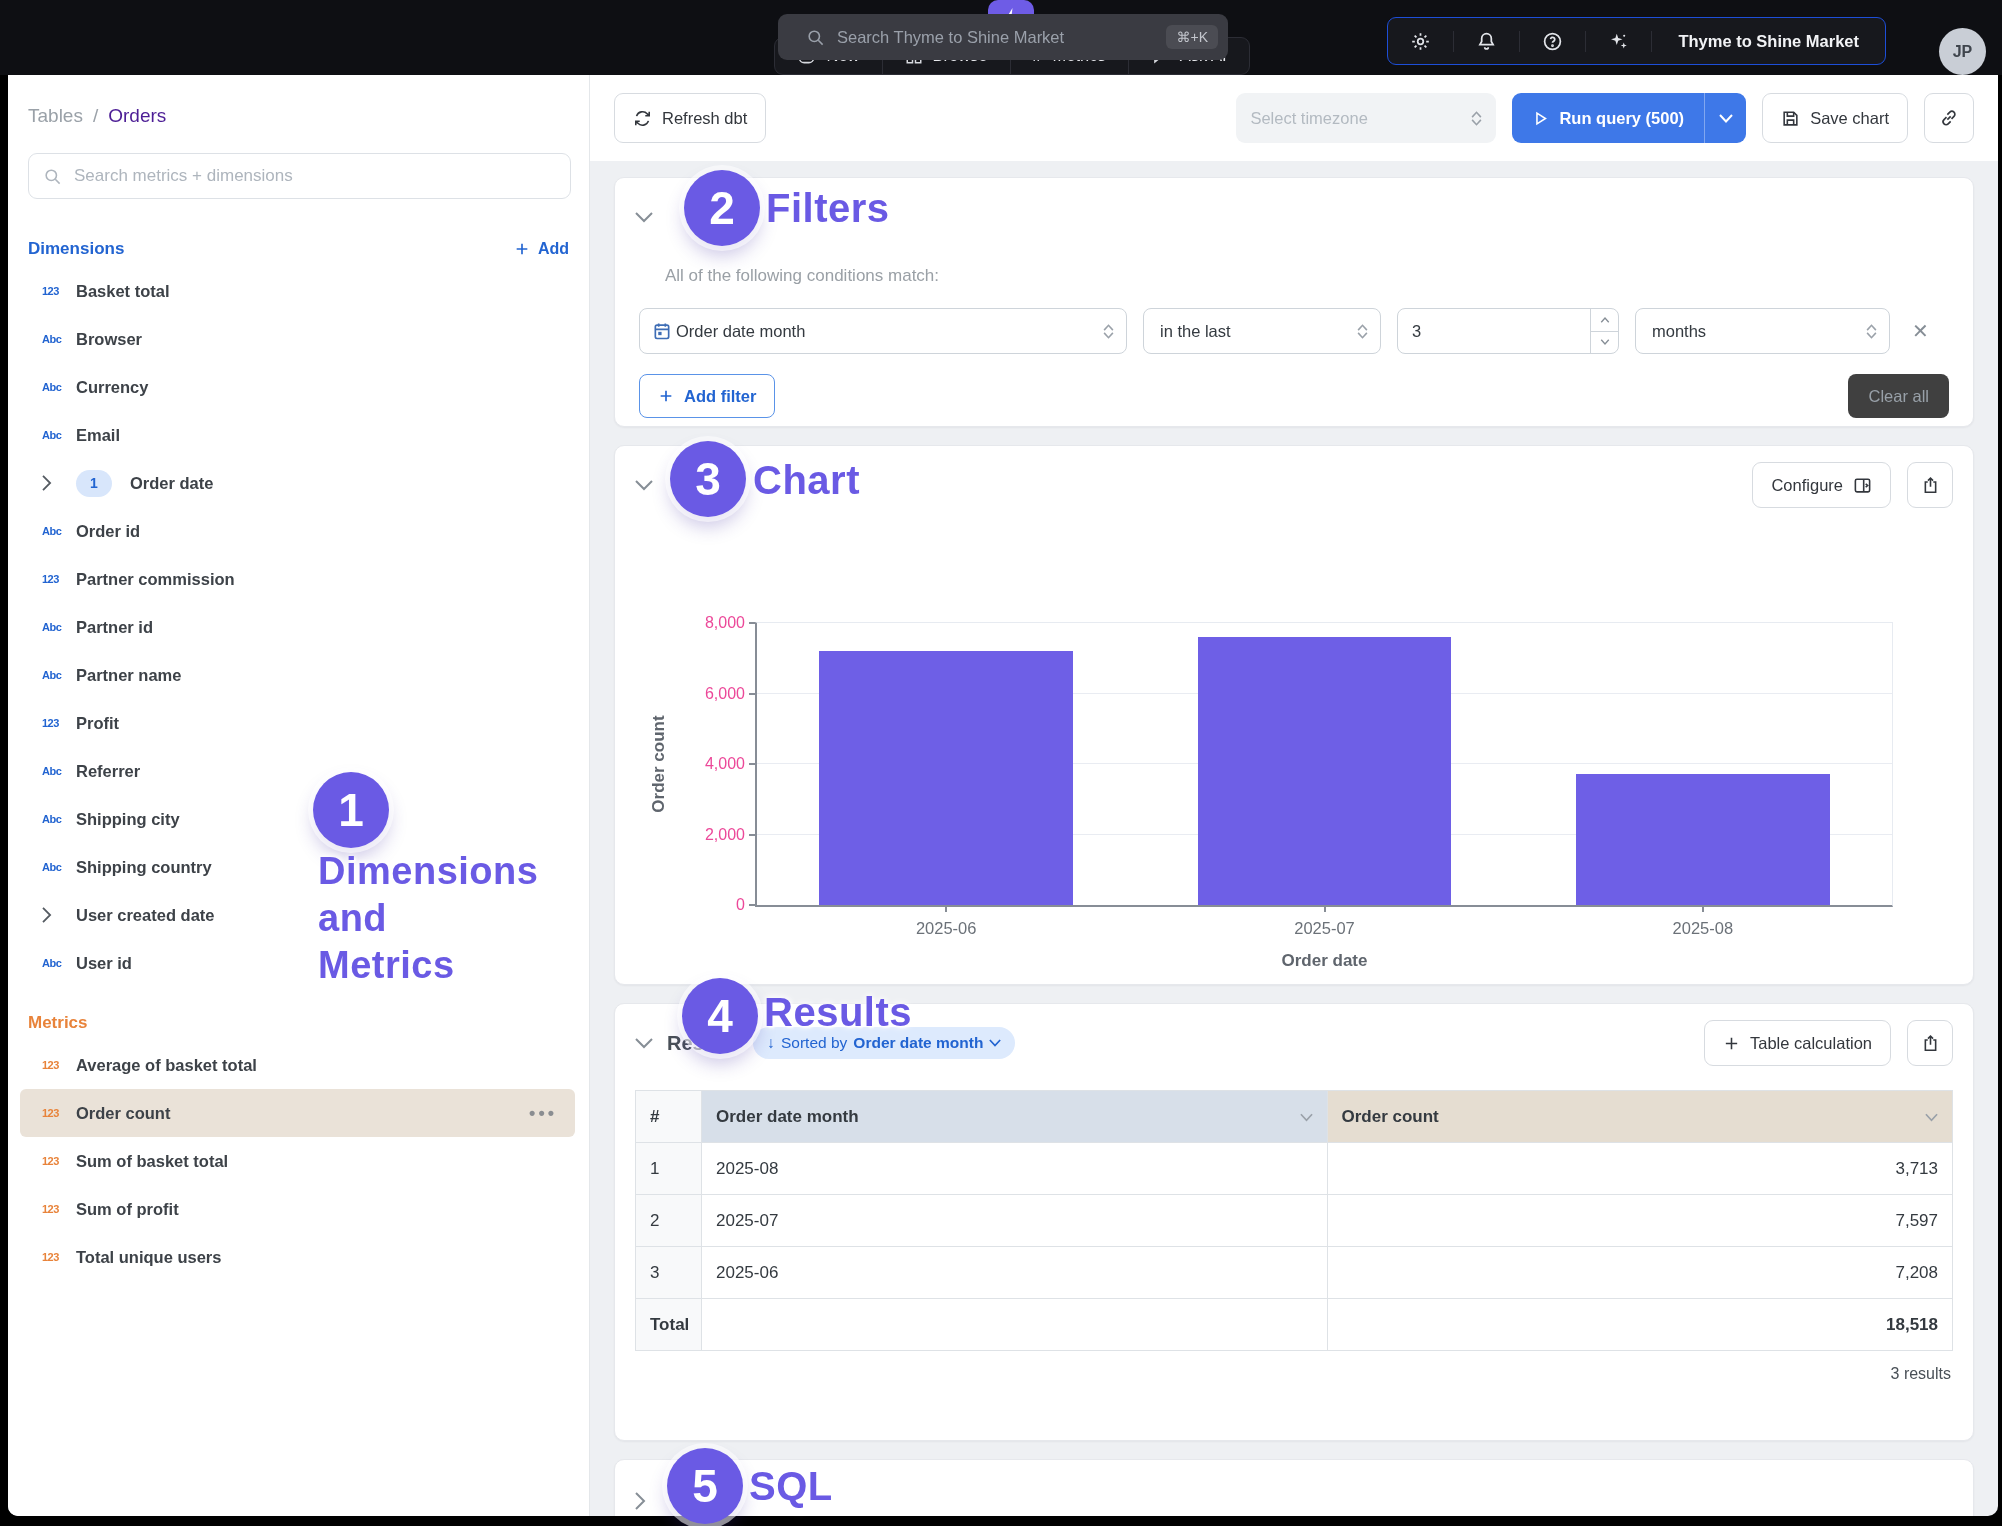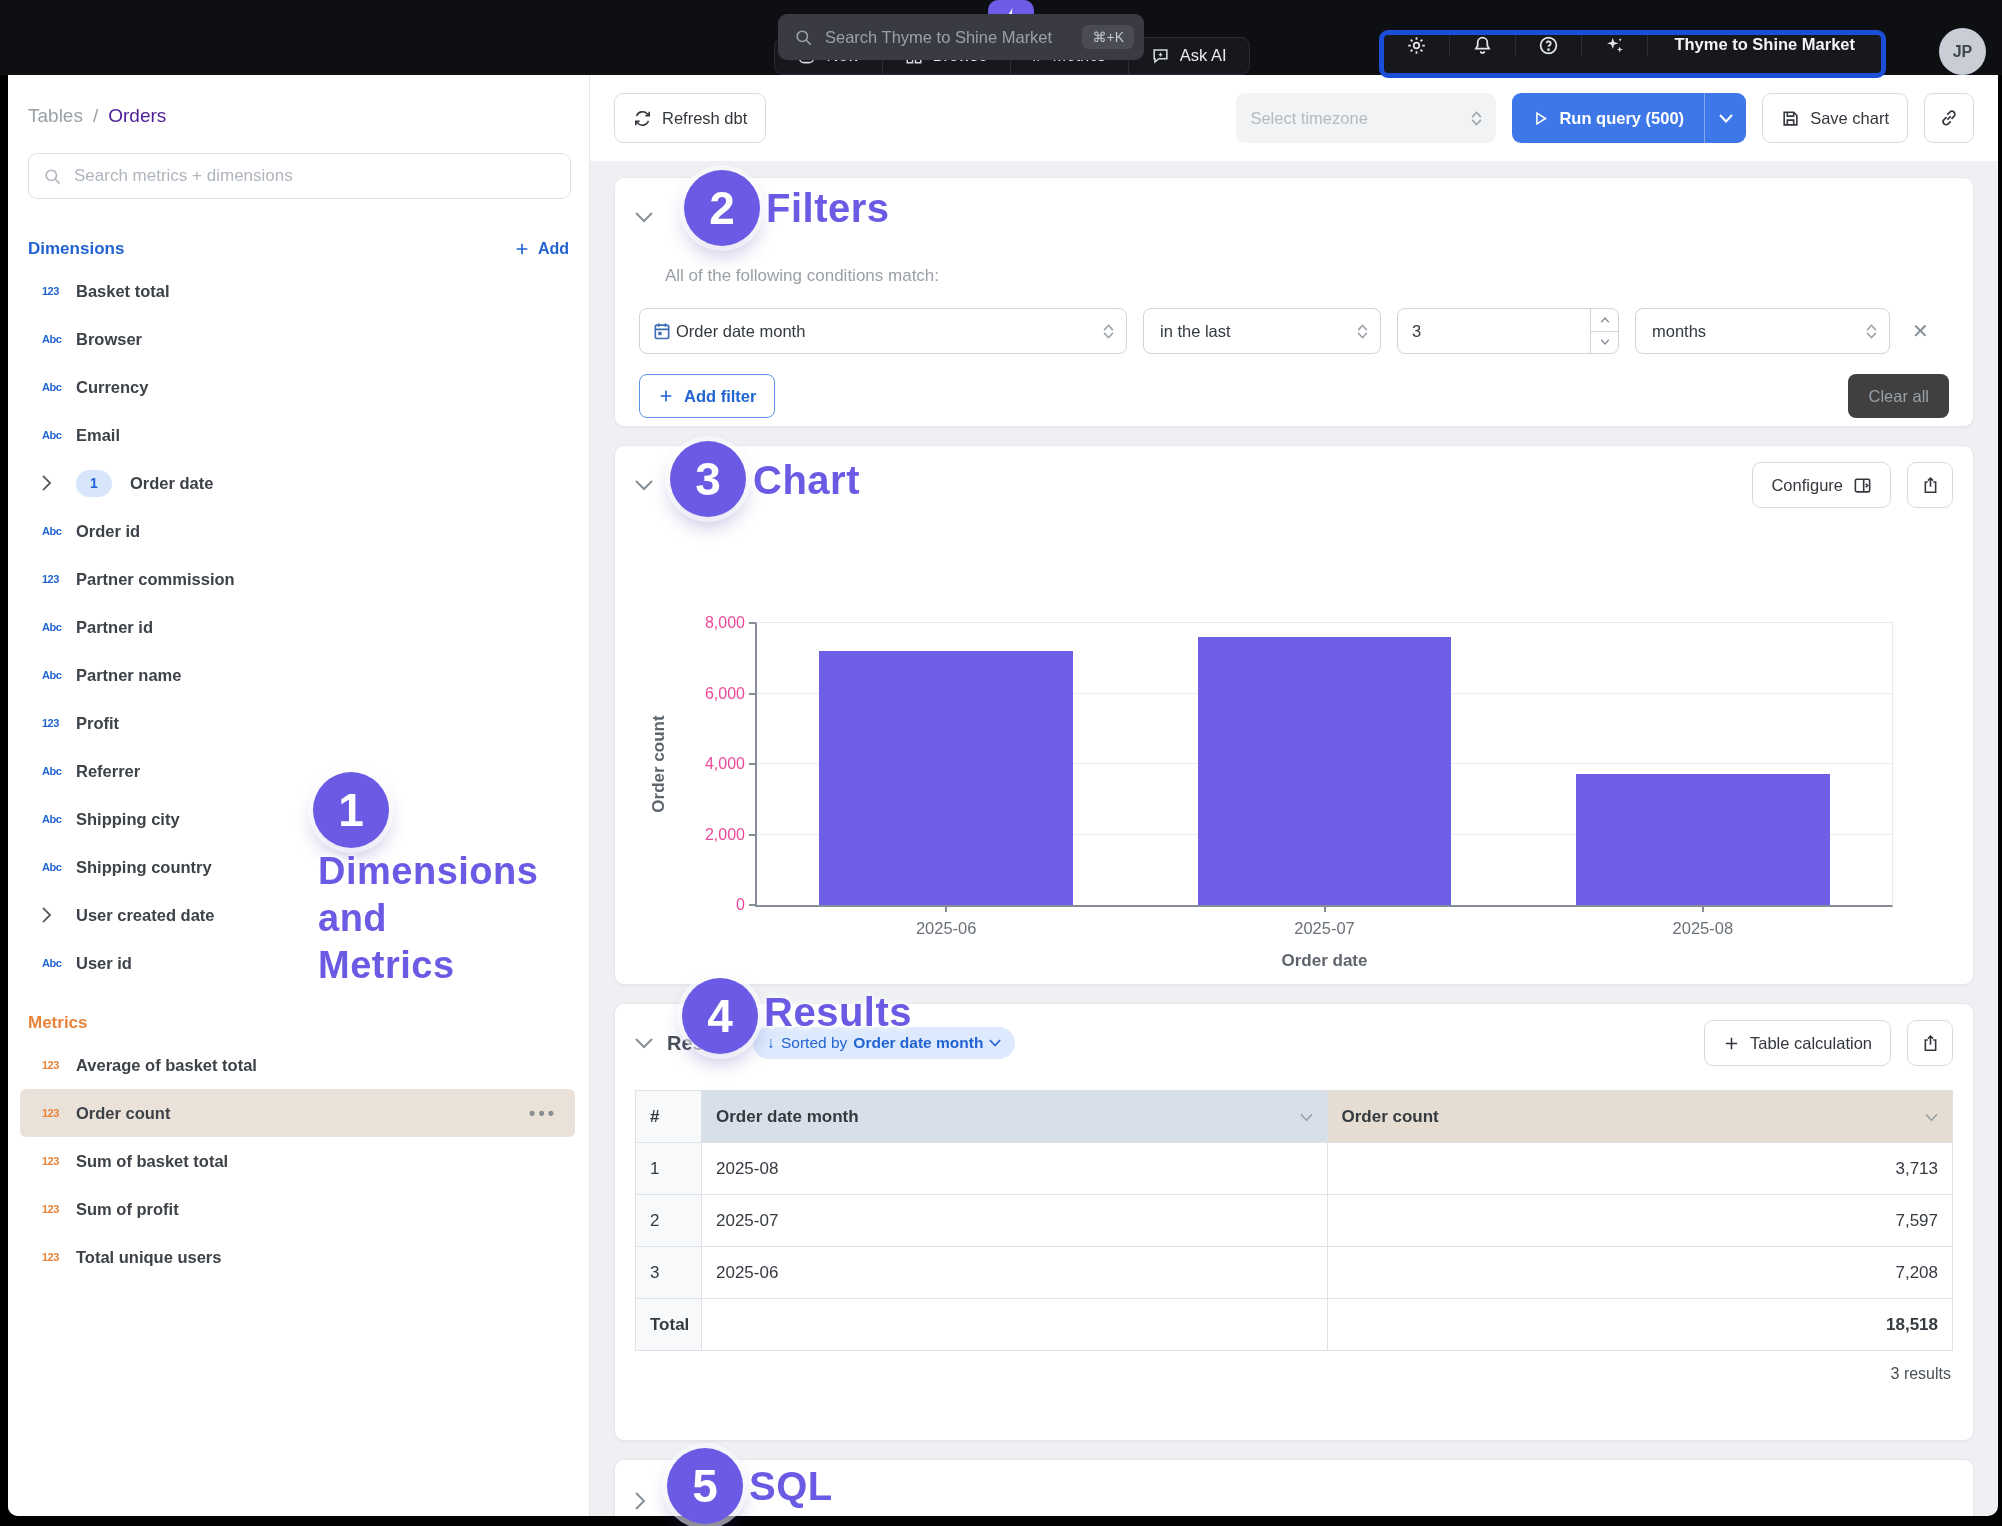--- a/index.html
+++ b/index.html
@@ -9,24 +9,24 @@
   .screen { position:absolute; inset:0; background:#000; }
 
   
   .topnav { position:absolute; top:0; left:0; right:0; height:75px; background:#0e0f13; display:flex; align-items:center; z-index:5;flex-direction:column; }
   .logo { width:46px; height:46px; border-radius:10px; background:#6e5ce6; margin-left:20px; display:flex; align-items:center; justify-content:center; }
   .nav-group { display:flex; align-items:stretch; height:48px; background:#17181d; border:1px solid #2c2d35; border-radius:9px; margin-left:22px; overflow:hidden; }
   .nav-item { display:flex; align-items:center; gap:10px; padding:0 22px; color:#e8e9ed; font-size:16.5px; border-right:1px solid #2c2d35; cursor:pointer; }
   .nav-item:last-child { border-right:none; }
   .nav-item svg, .nav-item .hash { color:#d6d8de; }
   .hash { font-size:18px; font-weight:700; }
-  .nav-search { position:absolute; left:778px; top:14px; width:366px; height:46px; background:#3a3b42; border-radius:9px; display:flex; align-items:center; padding:0 10px 0 16px; color:#9aa0aa; }
+  .nav-search { position:absolute; left:778px; top:14px; width:450px; height:46px; background:#3a3b42; border-radius:9px; display:flex; align-items:center; padding:0 10px 0 28px; color:#9aa0aa; }
   .nav-search .ph { font-size:16.5px; flex:1; margin-left:12px; }
   .kbd { background:rgba(255,255,255,.09); border-radius:6px; padding:4px 10px; font-size:14px; color:#c3c6cd; }
-  .nav-right { position:absolute; right:116px; top:30px; height:48px; display:flex; align-items:flex-start; background:#17181d; border:5px solid #1d4ed8; border-radius:9px; overflow:hidden; }
+  .nav-right { position:absolute; right:116px; top:17px; height:48px; display:flex; align-items:center; background:#17181d; border:1px solid #1d4ed8; border-radius:9px; overflow:hidden; }
   .nav-icon-cell { width:66px; display:flex; align-items:center; justify-content:center; border-right:1px solid #2c2d35; color:#e2e4e9; cursor:pointer; }
   .org-cell { display:flex; align-items:center; padding:0 26px; color:#f2f3f6; font-size:16.5px; font-weight:700; cursor:pointer; }
   .avatar { position:absolute; right:16px; top:28px; width:47px; height:47px; border-radius:50%; background:#c9ced6; color:#3f454d; font-weight:700; font-size:16px; display:flex; align-items:center; justify-content:center; }
 
   
   .content { position:absolute; top:75px; left:8px; right:4px; bottom:10px; display:flex; background:#eef0f3; border-radius:0 0 10px 10px; overflow:hidden; }
   .sidebar { width:582px; background:#fff; border-right:1px solid #e4e7ea; overflow:hidden; }
   .main { flex:1; position:relative; overflow:hidden; }
   .main-top { background:#fff; height:86px; display:flex; align-items:center; padding:0 24px; }
   .cards { padding:16px 24px; }

